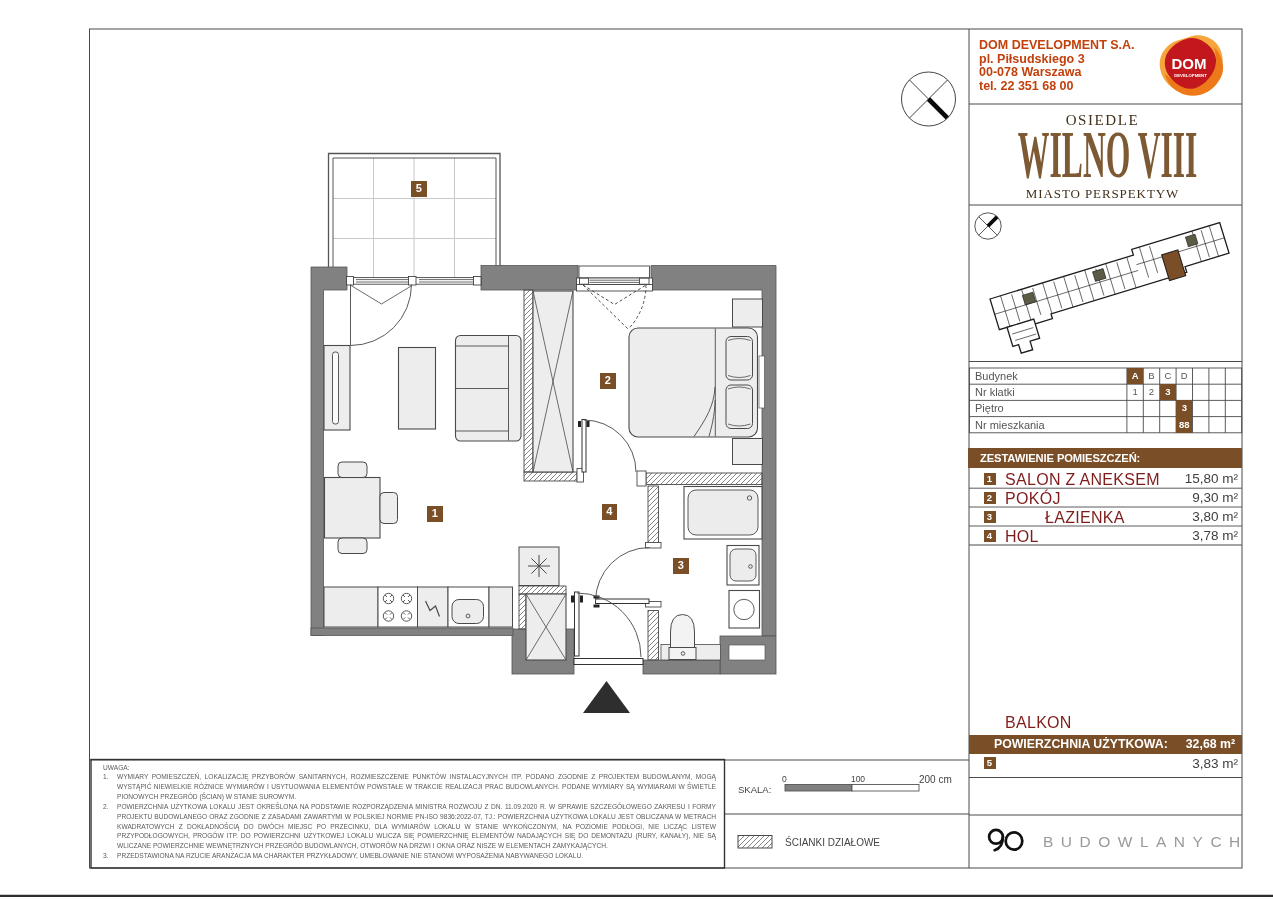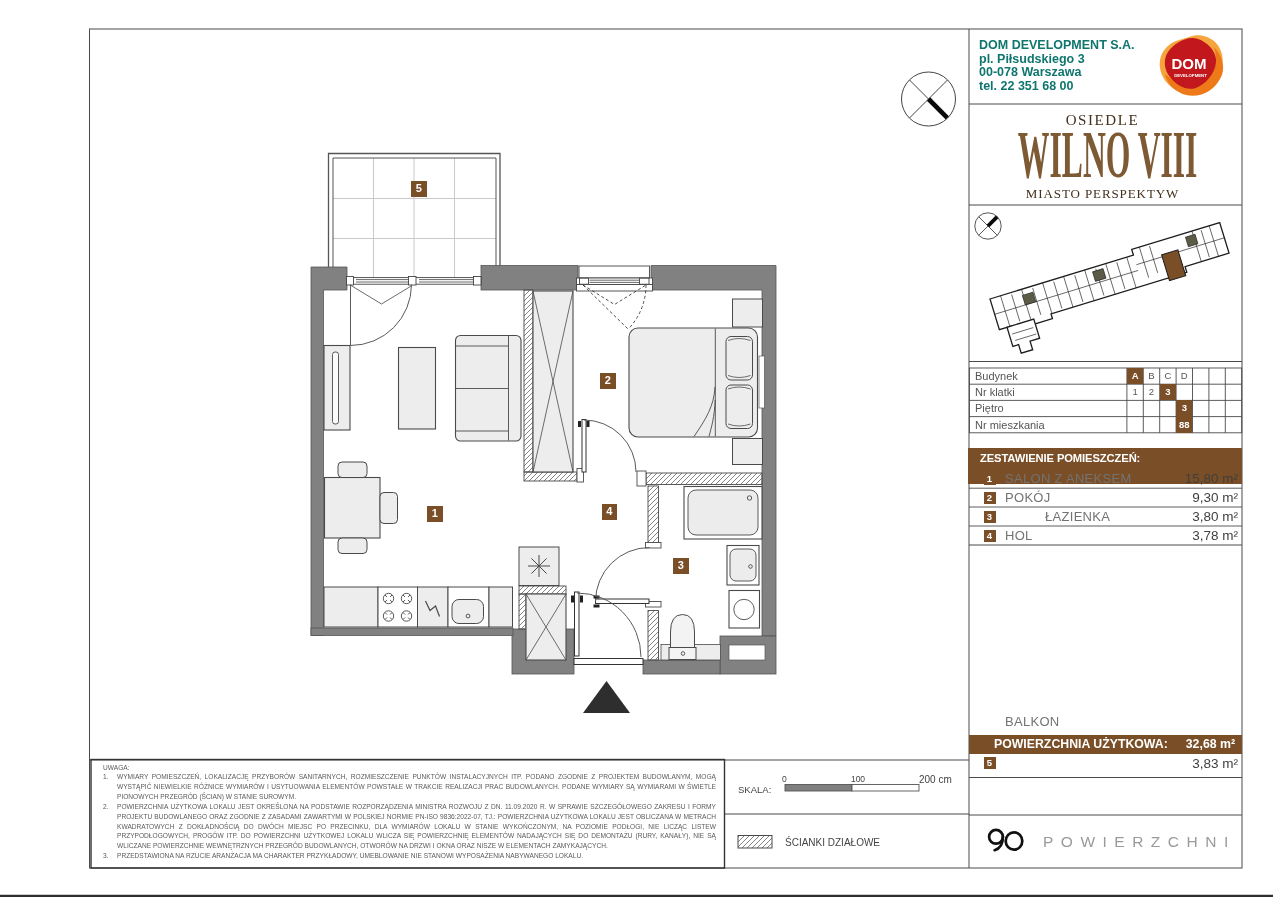--- a/index.html
+++ b/index.html
@@ -1,21 +1,21 @@
 <!DOCTYPE html>
 <html><head>
 <meta charset="utf-8">
 <style>
   html,body{margin:0;padding:0;background:#fff;}
   body{width:1273px;height:900px;position:relative;font-family:"Liberation Sans",sans-serif;overflow:hidden;}
   .abs{position:absolute;}
   .lbl{position:absolute;width:15.5px;height:15.5px;background:#7a4e26;color:#fff;font-weight:bold;font-size:11px;line-height:15.5px;text-align:center;}
   .ct{text-align:center;}
   .nbox{position:absolute;width:12px;height:12px;background:#7a4e26;color:#fff;font-weight:bold;font-size:9.5px;line-height:12px;text-align:center;}
-  .rname{position:absolute;left:1005px;font-size:13px;color:#737373;letter-spacing:0.3px;}
+  .rname{position:absolute;left:1005px;font-size:16px;color:#7f1d1d;letter-spacing:0.3px;}
   .rval{position:absolute;right:35px;font-size:13.5px;color:#3f3f3f;text-align:right;}
   .tcell{position:absolute;font-size:9.5px;color:#555;text-align:center;line-height:16.2px;}
   .tcellw{position:absolute;font-size:9.5px;color:#fff;background:#7a4e26;text-align:center;line-height:16.2px;font-weight:bold;}
   .note{white-space:nowrap;font-size:6.6px;color:#5a5a5a;}
   .notej{white-space:normal;width:613px;font-size:6.6px;color:#5a5a5a;text-align:justify;text-align-last:justify;}
 </style>
 </head>
 <body>
 <svg class="abs" style="left:0;top:0" width="1273" height="900" viewBox="0 0 1273 900">
 <defs>
@@ -359,21 +359,21 @@
 <rect x="574" y="658.5" width="69" height="6" fill="#fff" stroke="#333" stroke-width="1"></rect>
 <rect x="574.5" y="592" width="4.5" height="64" fill="#fff" stroke="#333" stroke-width="1"></rect>
 <path d="M577,593 A64,64 0 0 1 641,657" fill="none" stroke="#5a5a5a" stroke-width="1"></path>
 <rect x="571" y="595.5" width="3" height="7" fill="#222"></rect>
 <rect x="580" y="595.5" width="3" height="7" fill="#222"></rect>
 </g>
 
 <polygon points="583,713 630,713 606.5,681" fill="#2e2e2e"></polygon>
 </svg>
 
-<div class="abs" style="left:979px;top:39px;font-size:12.5px;font-weight:bold;color:#0f766e;line-height:13.5px;">DOM DEVELOPMENT S.A.<br>pl. Piłsudskiego 3<br>00-078 Warszawa<br>tel. 22 351 68 00</div>
+<div class="abs" style="left:979px;top:39px;font-size:12.5px;font-weight:bold;color:#c2410c;line-height:13.5px;">DOM DEVELOPMENT S.A.<br>pl. Piłsudskiego 3<br>00-078 Warszawa<br>tel. 22 351 68 00</div>
 
 <svg class="abs" style="left:1156px;top:33px" width="72" height="64" viewBox="0 0 72 64">
 <path d="M33,4 C45,-1 58,5 63,14 C69,24 67,36 61,46 C55,56 40,63 28,60 C16,57 6,48 4,35 C2,22 10,12 20,8 Z" fill="#f6a53d"></path>
 <path d="M58,14 C67,23 70,36 64,46 C57,59 43,65 30,62 C19,59 11,51 9,41 C23,53 44,55 54,43 C61,35 61,24 58,14 Z" fill="#ee7918"></path>
 <path d="M42,6 C51,9 59,17 60,26 C61,36 53,49 42,54 C32,59 21,53 14,44 C8,37 7,26 12,19 C18,10 32,2 42,6 Z" fill="#c2171d"></path>
 <text x="33" y="36" text-anchor="middle" fill="#fff" font-family="Liberation Sans,sans-serif" font-weight="bold" font-size="15">DOM</text>
 <text x="34.5" y="43.5" text-anchor="middle" fill="#fff" font-family="Liberation Sans,sans-serif" font-weight="bold" font-size="4.3">DEVELOPMENT</text>
 </svg>
 
 <div class="abs ct" style="left:1017px;top:111.5px;width:171px;font-family:'Liberation Serif',serif;font-size:15px;letter-spacing:1.6px;color:#42301c;">OSIEDLE</div>
@@ -385,42 +385,42 @@
 <div class="tcellw" style="left:1126.9px;top:368px;width:16.4px;height:16.2px;">A</div>
 <div class="tcell" style="left:1143.3px;top:368px;width:16.4px;">B</div>
 <div class="tcell" style="left:1159.7px;top:368px;width:16.4px;">C</div>
 <div class="tcell" style="left:1176.1px;top:368px;width:16.4px;">D</div>
 <div class="tcell" style="left:1126.9px;top:384.2px;width:16.4px;">1</div>
 <div class="tcell" style="left:1143.3px;top:384.2px;width:16.4px;">2</div>
 <div class="tcellw" style="left:1159.7px;top:384.2px;width:16.4px;height:16.2px;">3</div>
 <div class="tcellw" style="left:1176.1px;top:400.4px;width:16.4px;height:16.2px;">3</div>
 <div class="tcellw" style="left:1176.1px;top:416.6px;width:16.4px;height:16.2px;">88</div>
 
-<div class="abs" style="left:968px;top:448px;width:274px;height:36px;background:#7a4e26;color:#fff;font-weight:bold;font-size:11.2px;letter-spacing:-0.1px;line-height:20px;"><span style="margin-left:12px;">ZESTAWIENIE POMIESZCZEŃ:</span></div>
+<div class="abs" style="left:968px;top:448px;width:274px;height:20px;background:#7a4e26;color:#fff;font-weight:bold;font-size:11.2px;letter-spacing:-0.1px;line-height:20px;"><span style="margin-left:12px;">ZESTAWIENIE POMIESZCZEŃ:</span></div>
 
 <div class="nbox" style="left:983.5px;top:472.5px;">1</div>
 <div class="rname" style="top:471px;">SALON Z ANEKSEM</div>
 <div class="rval" style="top:471px;">15,80 m²</div>
 <div class="nbox" style="left:983.5px;top:491.5px;">2</div>
 <div class="rname" style="top:490px;">POKÓJ</div>
 <div class="rval" style="top:490px;">9,30 m²</div>
 <div class="nbox" style="left:983.5px;top:510.5px;">3</div>
 <div class="rname" style="top:509px;margin-left:40px;">ŁAZIENKA</div>
 <div class="rval" style="top:509px;">3,80 m²</div>
 <div class="nbox" style="left:983.5px;top:529.5px;">4</div>
 <div class="rname" style="top:528px;">HOL</div>
 <div class="rval" style="top:528px;">3,78 m²</div>
 
 <div class="abs" style="left:969px;top:735px;width:273px;height:18.5px;background:#7a4e26;color:#fff;font-weight:bold;font-size:12.3px;line-height:18.5px;"><span style="margin-left:25px;">POWIERZCHNIA UŻYTKOWA:</span><span style="position:absolute;right:7px;">32,68 m²</span></div>
 
 <div class="nbox" style="left:983.5px;top:757px;">5</div>
 <div class="rname" style="top:714px;">BALKON</div>
 <div class="rval" style="top:755.5px;text-align:center;">3,83 m²</div>
 
-<div class="abs" style="left:1043px;top:832.5px;font-size:15.5px;letter-spacing:7.5px;color:#9a9a9a;white-space:nowrap;">POWIERZCHNI</div>
+<div class="abs" style="left:1043px;top:832.5px;font-size:15.5px;letter-spacing:7.5px;color:#9a9a9a;white-space:nowrap;">BUDOWLANYCH</div>
 
 <div class="abs" style="left:738px;top:784px;font-size:9.5px;color:#444;">SKALA:</div>
 <div class="abs" style="left:782px;top:774px;font-size:8.5px;color:#444;">0</div>
 <div class="abs ct" style="left:848px;top:774px;width:20px;font-size:8.5px;color:#444;">100</div>
 <div class="abs" style="left:919px;top:774px;font-size:10px;color:#444;">200 cm</div>
 
 <div class="abs" style="left:785px;top:836.5px;font-size:10px;color:#444;">ŚCIANKI DZIAŁOWE</div>
 
 <div class="lbl" style="left:411px;top:181px;">5</div>
 

